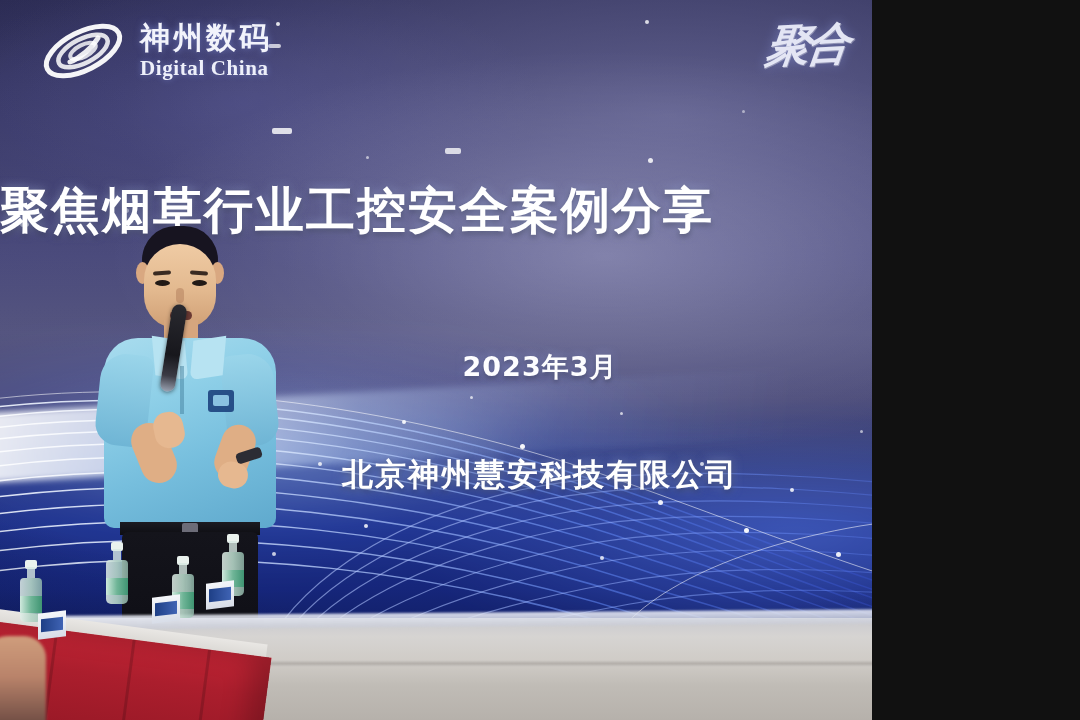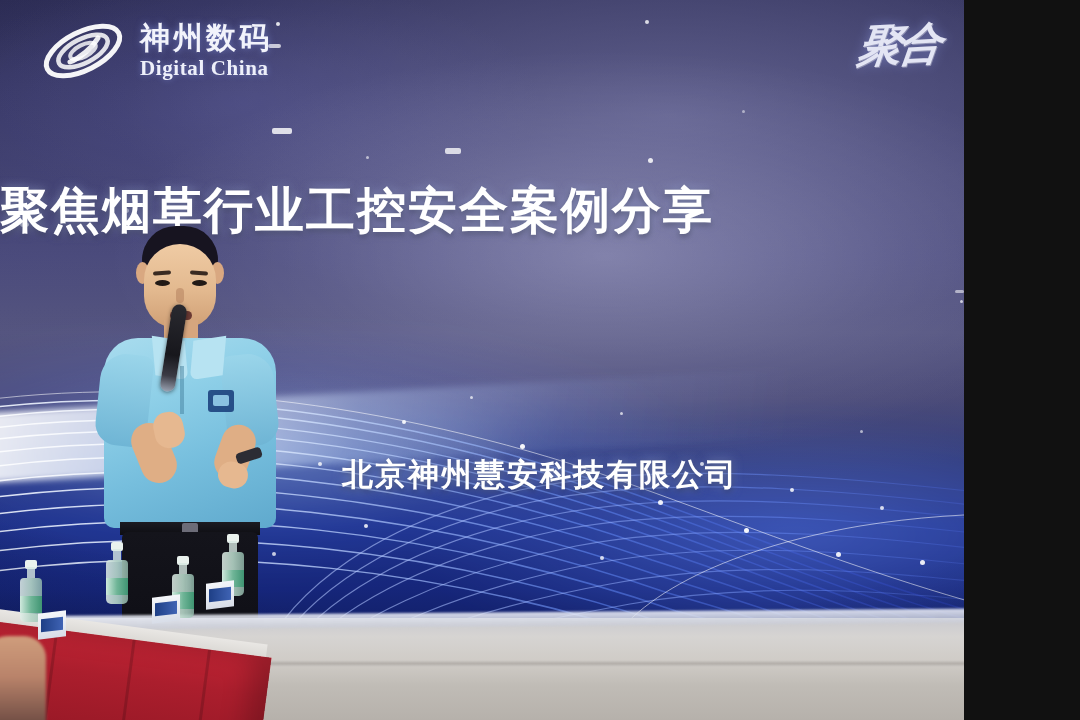--- a/index.html
+++ b/index.html
@@ -1,18 +1,18 @@
 <!DOCTYPE html>
 <html><head>
 <meta charset="utf-8">
 <style>
   html,body{margin:0;padding:0;background:#111;}
   #stage{
     position:relative;
-    width:964px;height:720px;
+    width:872px;height:720px;
     overflow:hidden;
     font-family:"Liberation Sans","DejaVu Sans",sans-serif;
     background:#4c1d95;
     user-select:none;
   }
   
   .screen{
     position:absolute;left:0;top:0;width:1080px;height:640px;
     background:
       radial-gradient(120% 80% at 62% 18%, rgba(130,130,175,.55) 0%, rgba(80,80,125,.25) 42%, rgba(0,0,0,0) 72%),
@@ -303,20 +303,21 @@
       <div class="dc-cn">神州数码</div>
       <div class="dc-en">Digital China</div>
     </div>
   </div>
 
   <div class="brand-jh">
     <div class="jh-art">聚合</div>
   </div>
 
   <div class="slide-title">聚焦烟草行业工控安全案例分享</div>
+  <div class="slide-date">2023年3月</div>
   <div class="slide-company">北京神州慧安科技有限公司</div>
   <div class="edge-bar"></div>
 
   <div class="speaker">
     <div class="sp-hair"></div>
     <div class="sp-ear-l"></div>
     <div class="sp-ear-r"></div>
     <div class="sp-face"></div>
     <div class="sp-brow-l"></div>
     <div class="sp-brow-r"></div>

